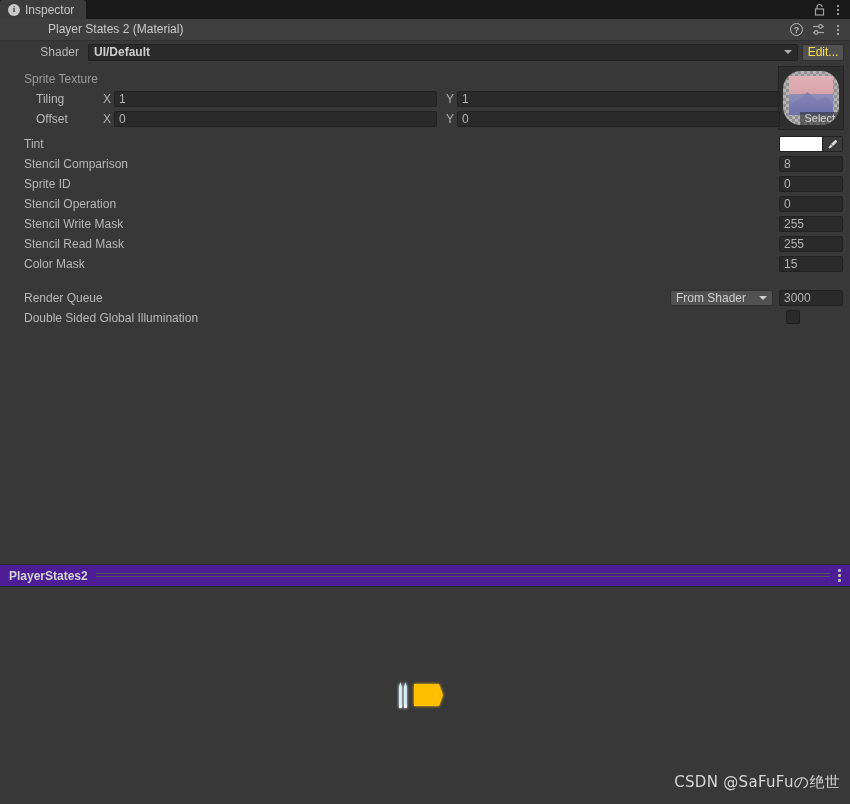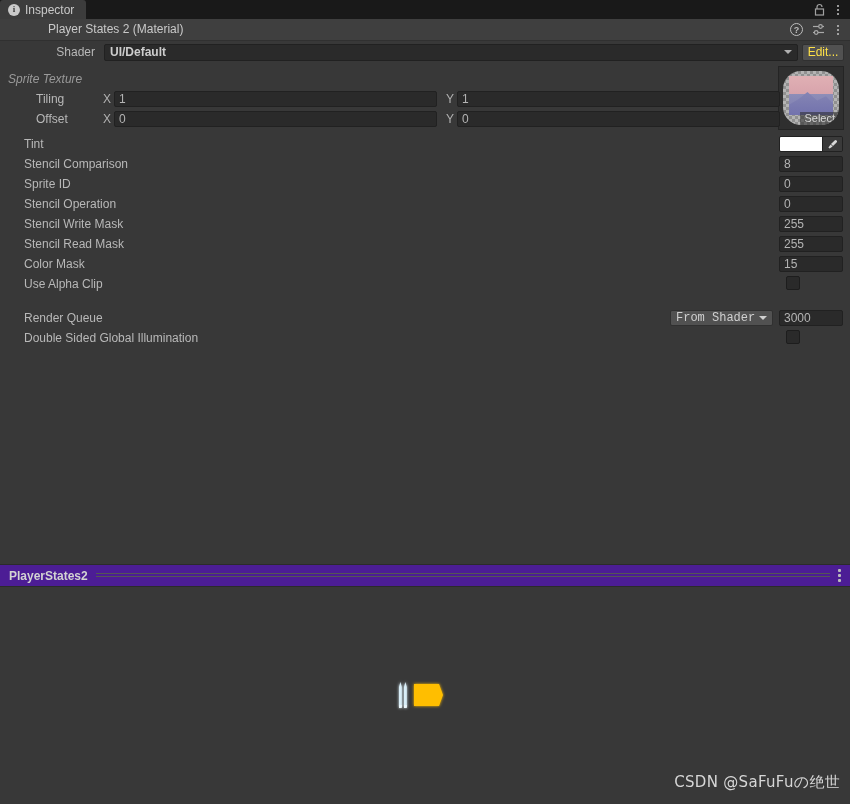--- a/index.html
+++ b/index.html
@@ -127,21 +127,21 @@
     top: 30px;
     width: 22px;
     height: 17px;
   }
 
   
   .shader-row {
     height: 22px;
     display: flex;
     align-items: center;
-    padding-left: 20px;
+    padding-left: 4px;
     background: #383838;
     position: relative;
     justify-content: center;
   }
   .shader-label {
     width: 84px;
     text-align: right;
     padding-right: 9px;
     color: #b8b8b8;
     font-size: 12px;
@@ -184,26 +184,25 @@
     margin-right: 6px;
     box-sizing: border-box;
   }
 
   
   .props {
     position: relative;
     padding-top: 6px;
   }
   .section-label {
-    padding-left: 8px;
+    padding-left: 24px;
     height: 20px;
     line-height: 20px;
     color: #9a9a9a;
     font-size: 12px;
-    font-style: italic;
   }
   .row {
     height: 20px;
     display: flex;
     align-items: center;
     position: relative;
   }
   .row-label {
     padding-left: 24px;
     color: #b8b8b8;
@@ -303,21 +302,20 @@
     height: 16px;
     background: #515151;
     border: 1px solid #303030;
     border-radius: 2px;
     box-sizing: border-box;
     display: flex;
     align-items: center;
     padding: 0 5px;
     color: #d0d0d0;
     font-size: 12px;
-    font-family: Liberation Mono, monospace;
   }
   .enum-dd .dd-caret { border-top-color: #d0d0d0; }
 
   
   .tex-preview {
     position: absolute;
     right: 6px;
     top: 3px;
     width: 66px;
     height: 64px;
@@ -559,24 +557,20 @@
       <div class="row">
         <div class="row-label">Stencil Read Mask</div>
         <div class="val-field">255</div>
       </div>
       <div class="row">
         <div class="row-label">Color Mask</div>
         <div class="val-field">15</div>
       </div>
     </div>
 
-    <div class="row">
-      <div class="row-label">Use Alpha Clip</div>
-      <div class="checkbox"></div>
-    </div>
 
     <div style="height:14px"></div>
 
     <div class="row">
       <div class="row-label">Render Queue</div>
       <div class="enum-dd">
         <span>From Shader</span>
         <span class="dd-caret"></span>
       </div>
       <div class="val-field">3000</div>

